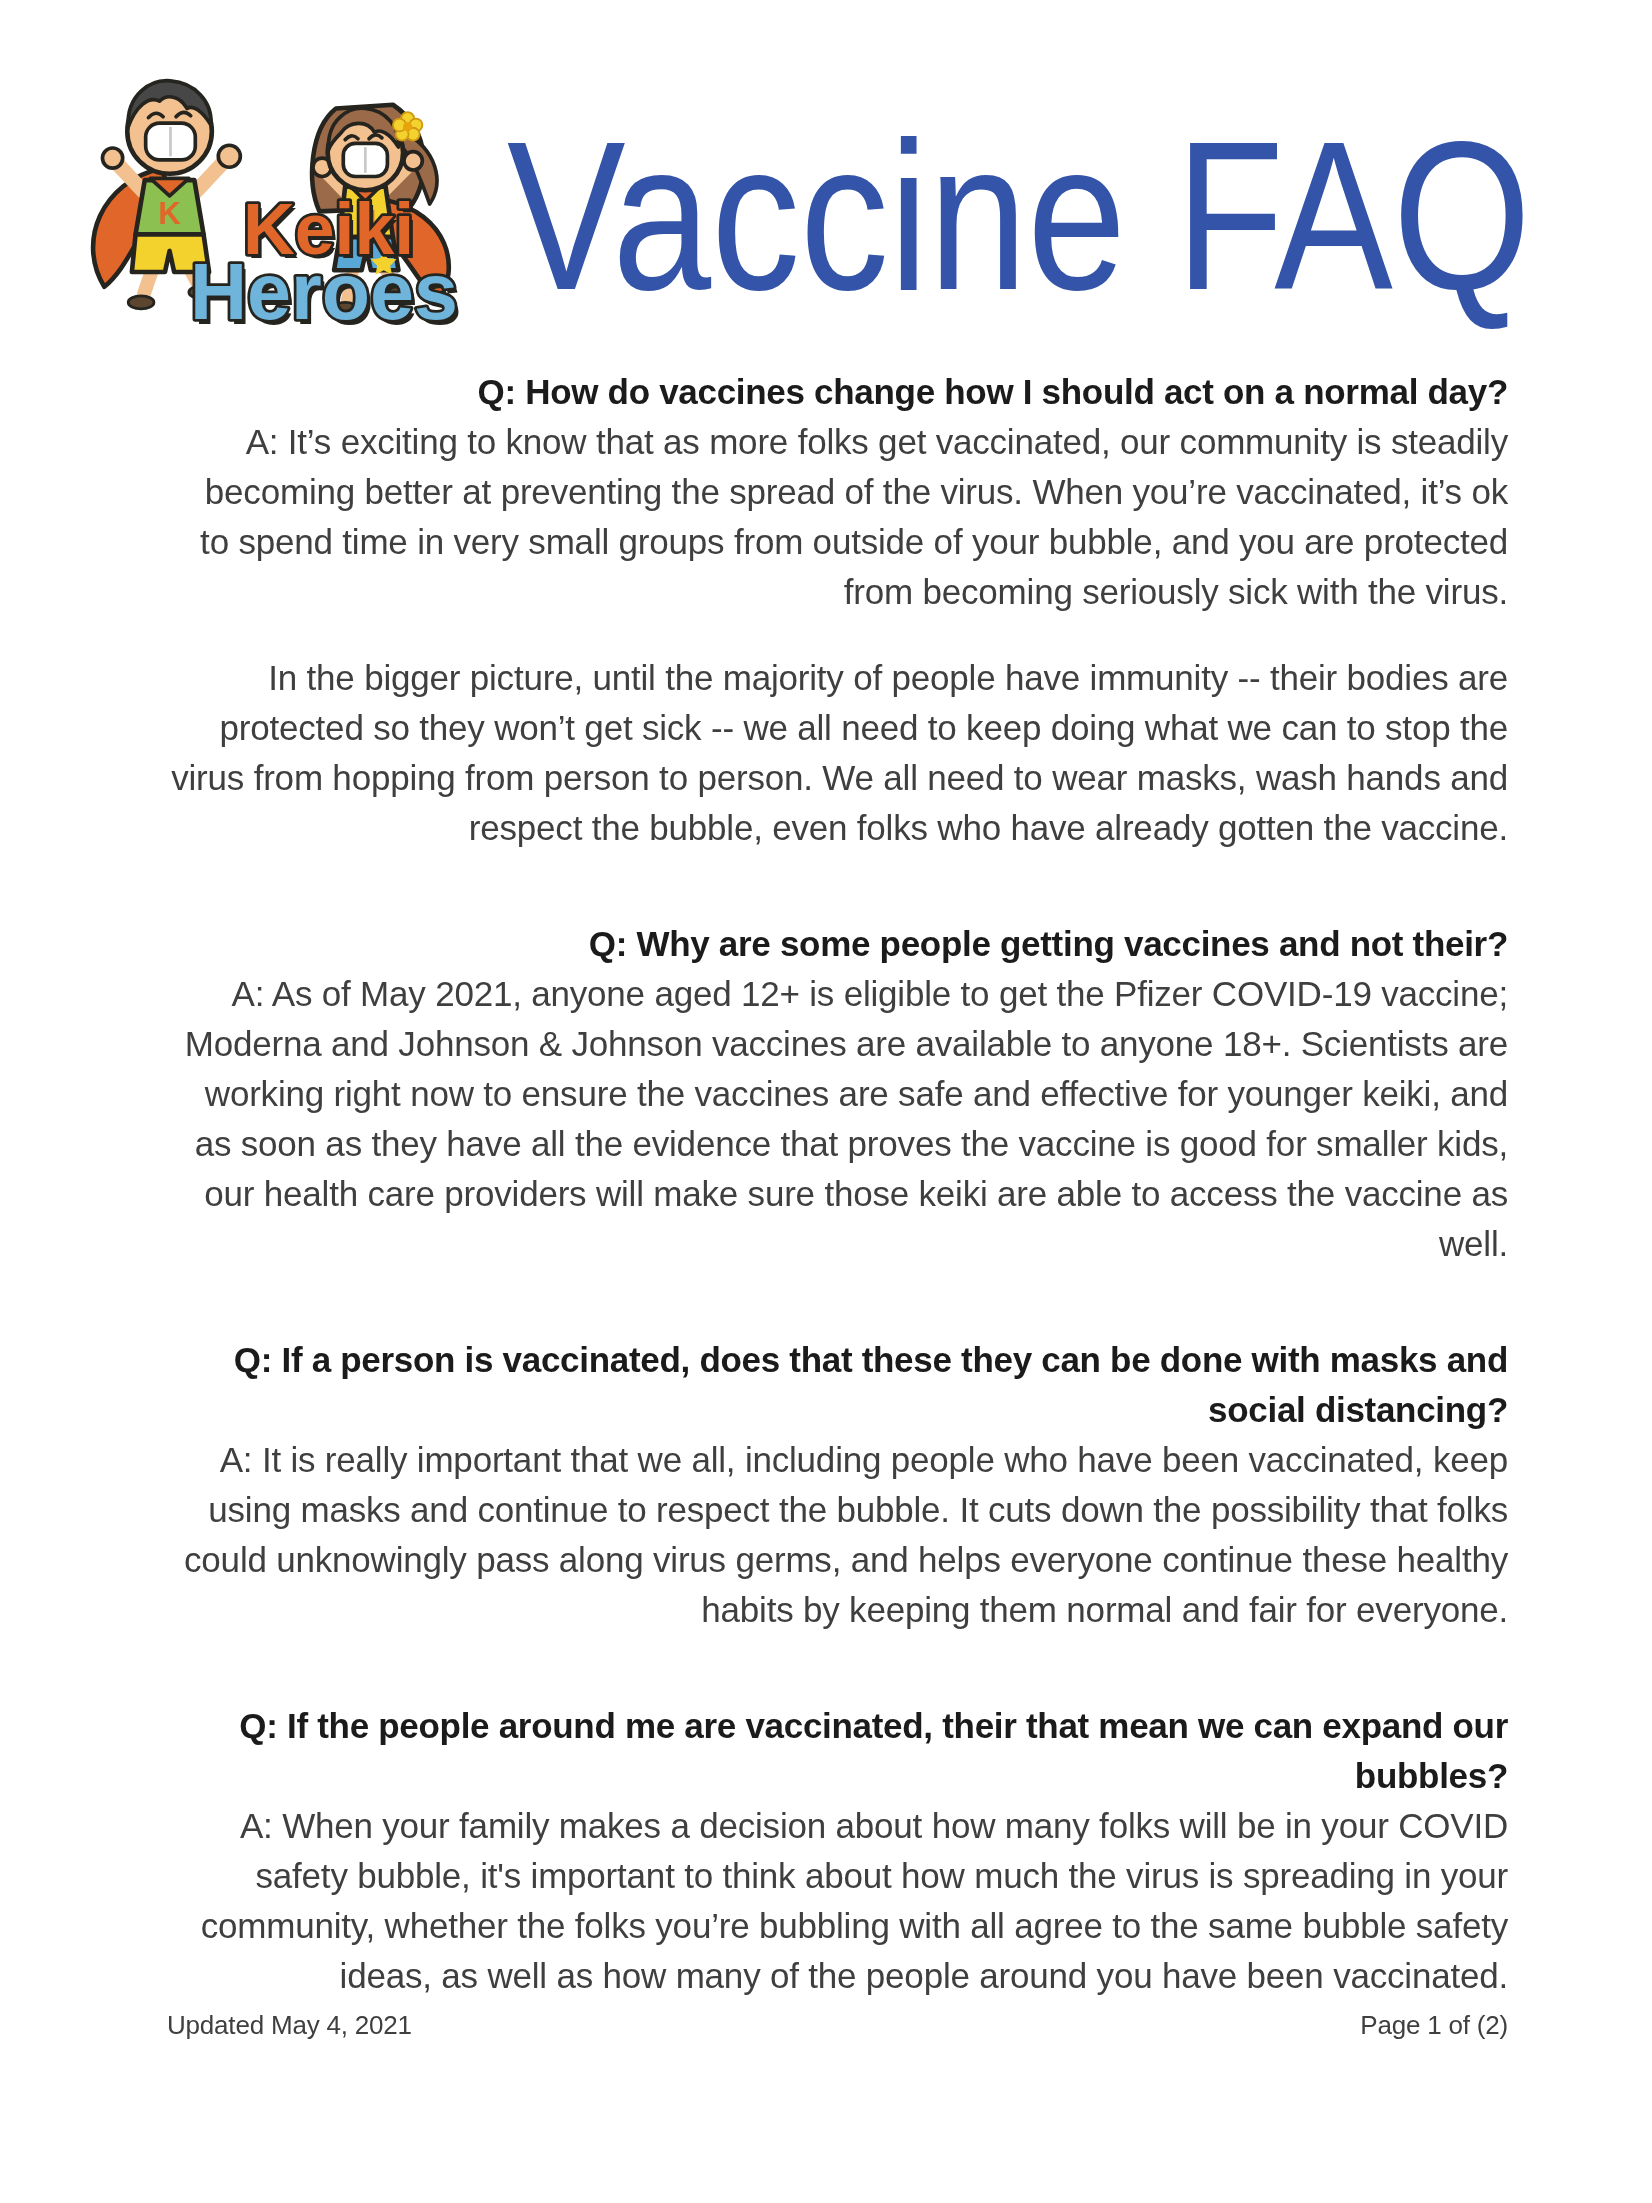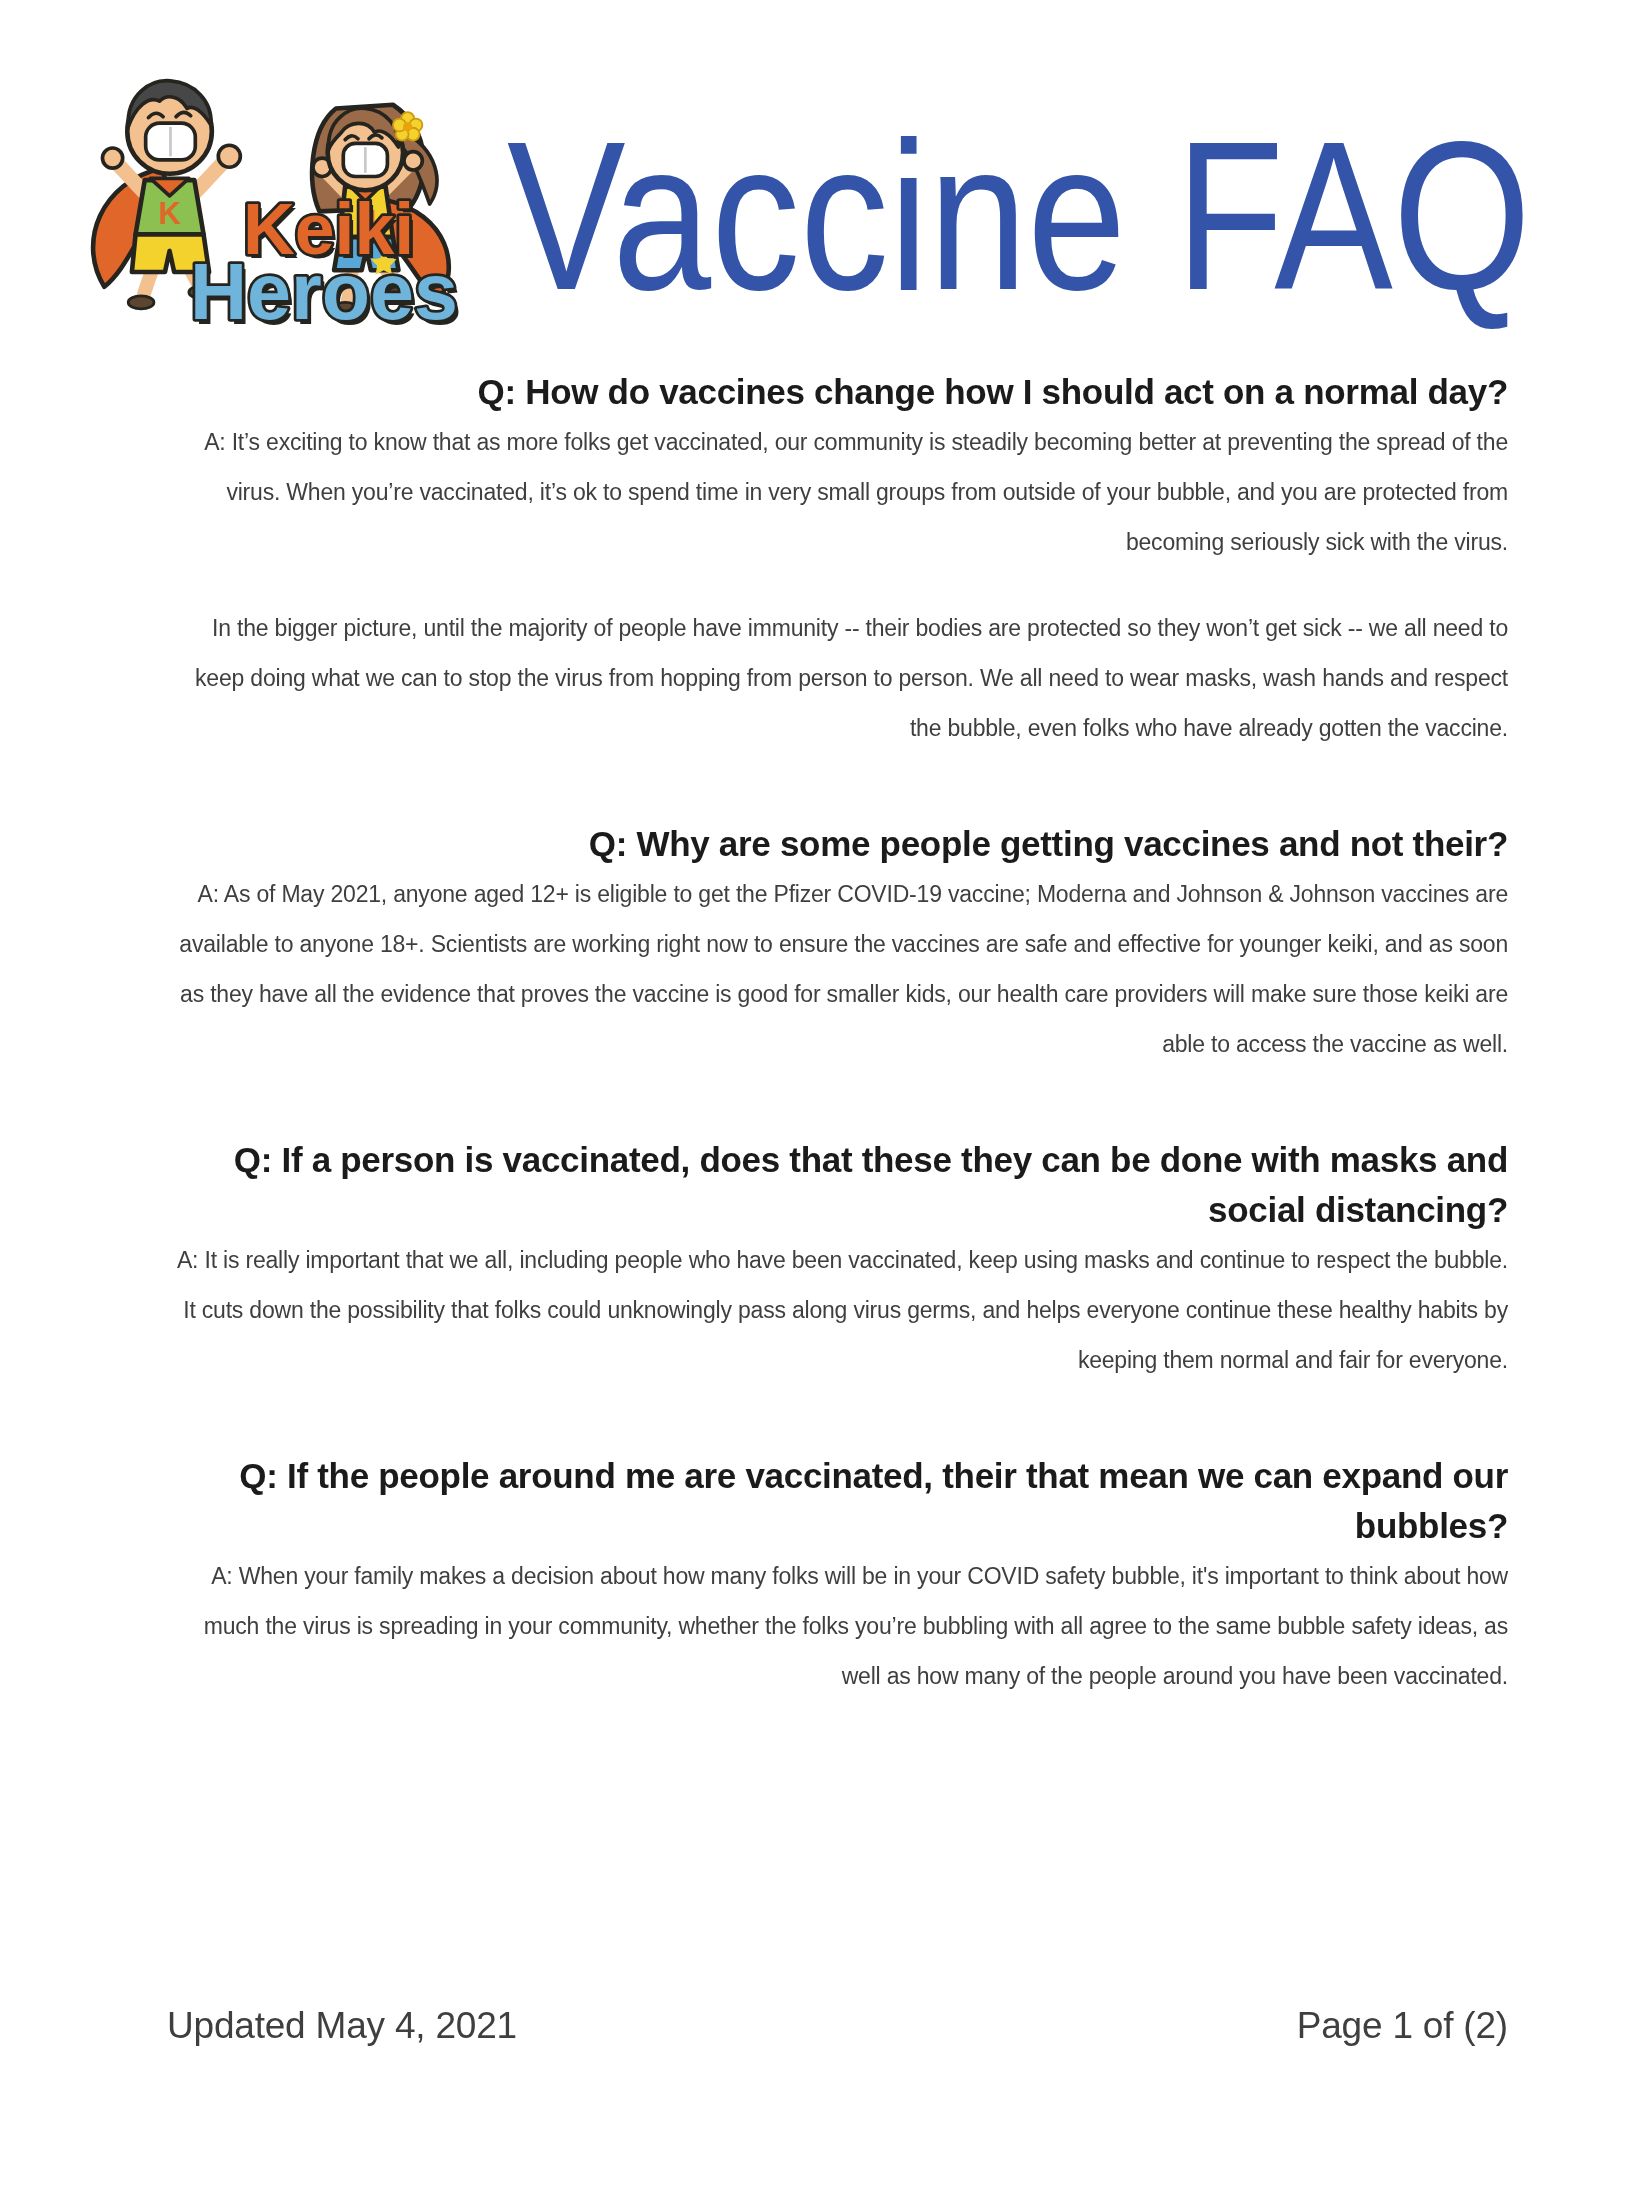--- a/index.html
+++ b/index.html
@@ -19,30 +19,30 @@
     font-family:"Liberation Sans",sans-serif;
     font-weight:200;
   }
   
   main{position:absolute;left:167px;top:367px;width:1341px;text-align:right;}
   h2{
     font-size:35px;line-height:50px;margin:0;
     font-weight:bold;color:#1b1b1b;letter-spacing:-0.3px;
   }
   p{
-    font-size:23px;line-height:50px;margin:0;
+    font-size:35px;line-height:50px;margin:0;
     font-weight:400;color:#3f3f3f;letter-spacing:-0.2px;
   }
   section.qa + section.qa{margin-top:66px;}
   p + p{margin-top:36px;}
   
   footer{
     position:absolute;left:167px;width:1341px;top:2007px;
     display:flex;justify-content:space-between;
-    font-size:37px;line-height:37px;color:#3f3f3f;letter-spacing:-0.2px;
+    font-size:26px;line-height:37px;color:#3f3f3f;letter-spacing:-0.2px;
   }
   .wordmark-text{font-family:"Liberation Sans",sans-serif;font-weight:bold;}
 </style>
 </head>
 <body>
 
 <div class="page">
 
   <header>
 

